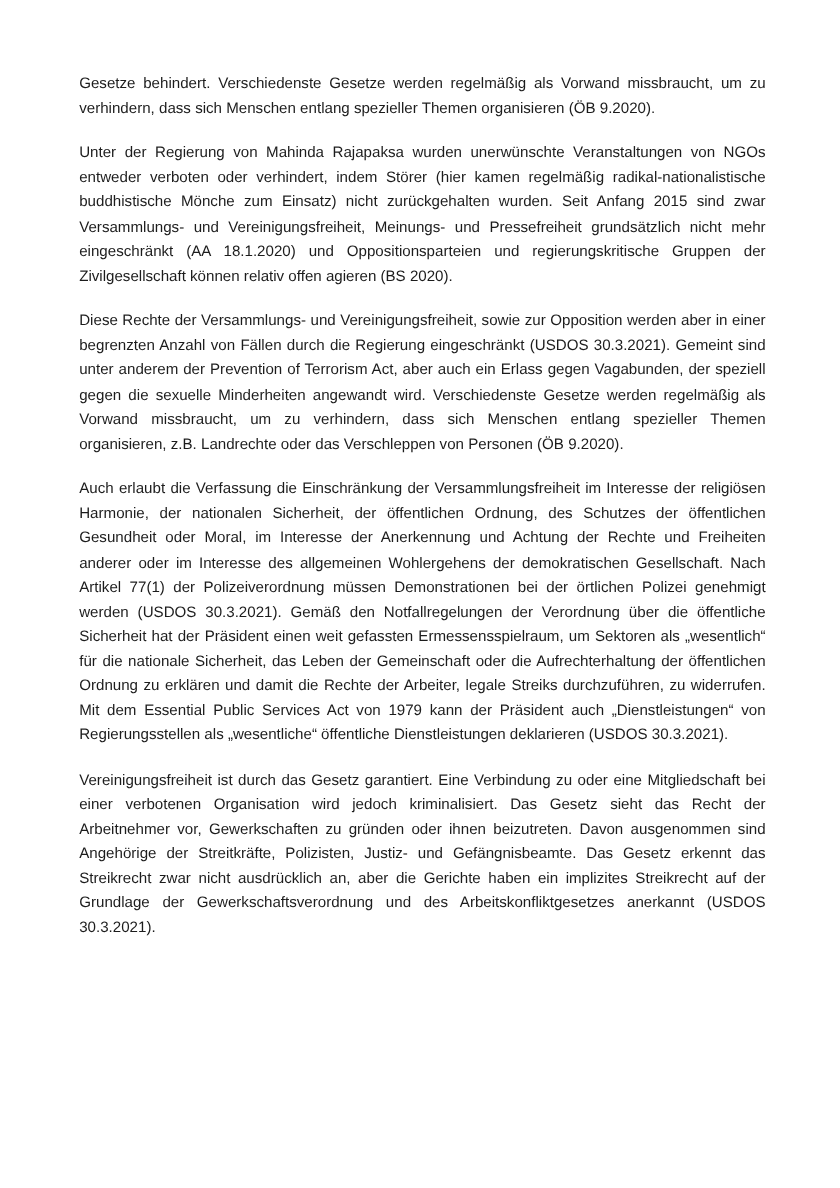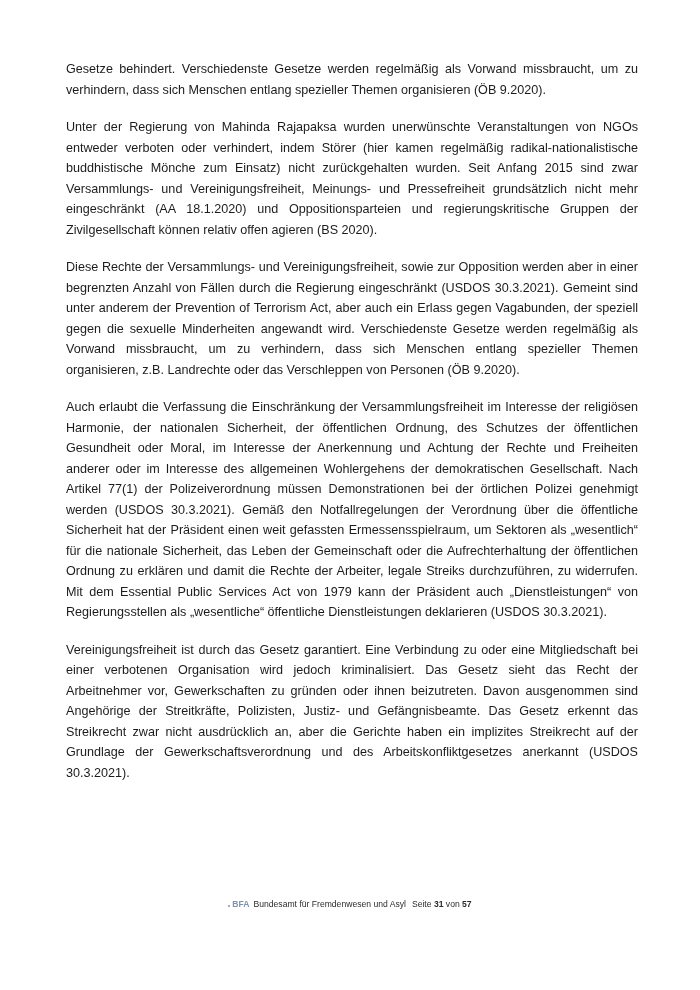--- a/index.html
+++ b/index.html
@@ -70,17 +70,14 @@
 <div class="page">
 
   <div class="content">
     <p>Gesetze behindert. Verschiedenste Gesetze werden regelmäßig als Vorwand missbraucht, um zu verhindern, dass sich Menschen entlang spezieller Themen organisieren (ÖB 9.2020).</p>
     <p>Unter der Regierung von Mahinda Rajapaksa wurden unerwünschte Veranstaltungen von NGOs entweder verboten oder verhindert, indem Störer (hier kamen regelmäßig radikal-nationalistische buddhistische Mönche zum Einsatz) nicht zurückgehalten wurden. Seit Anfang 2015 sind zwar Versammlungs- und Vereinigungsfreiheit, Meinungs- und Pressefreiheit grundsätzlich nicht mehr eingeschränkt (AA 18.1.2020) und Oppositionsparteien und regierungskritische Gruppen der Zivilgesellschaft können relativ offen agieren (BS 2020).</p>
     <p>Diese Rechte der Versammlungs- und Vereinigungsfreiheit, sowie zur Opposition werden aber in einer begrenzten Anzahl von Fällen durch die Regierung eingeschränkt (USDOS 30.3.2021). Gemeint sind unter anderem der Prevention of Terrorism Act, aber auch ein Erlass gegen Vagabunden, der speziell gegen die sexuelle Minderheiten angewandt wird. Verschiedenste Gesetze werden regelmäßig als Vorwand missbraucht, um zu verhindern, dass sich Menschen entlang spezieller Themen organisieren, z.B. Landrechte oder das Verschleppen von Personen (ÖB 9.2020).</p>
     <p>Auch erlaubt die Verfassung die Einschränkung der Versammlungsfreiheit im Interesse der religiösen Harmonie, der nationalen Sicherheit, der öffentlichen Ordnung, des Schutzes der öffentlichen Gesundheit oder Moral, im Interesse der Anerkennung und Achtung der Rechte und Freiheiten anderer oder im Interesse des allgemeinen Wohlergehens der demokratischen Gesellschaft. Nach Artikel 77(1) der Polizeiverordnung müssen Demonstrationen bei der örtlichen Polizei genehmigt werden (USDOS 30.3.2021). Gemäß den Notfallregelungen der Verordnung über die öffentliche Sicherheit hat der Präsident einen weit gefassten Ermessensspielraum, um Sektoren als „wesentlich“ für die nationale Sicherheit, das Leben der Gemeinschaft oder die Aufrechterhaltung der öffentlichen Ordnung zu erklären und damit die Rechte der Arbeiter, legale Streiks durchzuführen, zu widerrufen. Mit dem Essential Public Services Act von 1979 kann der Präsident auch „Dienstleistungen“ von Regierungsstellen als „wesentliche“ öffentliche Dienstleistungen deklarieren (USDOS 30.3.2021).</p>
     <p>Vereinigungsfreiheit ist durch das Gesetz garantiert. Eine Verbindung zu oder eine Mitgliedschaft bei einer verbotenen Organisation wird jedoch kriminalisiert. Das Gesetz sieht das Recht der Arbeitnehmer vor, Gewerkschaften zu gründen oder ihnen beizutreten. Davon ausgenommen sind Angehörige der Streitkräfte, Polizisten, Justiz- und Gefängnisbeamte. Das Gesetz erkennt das Streikrecht zwar nicht ausdrücklich an, aber die Gerichte haben ein implizites Streikrecht auf der Grundlage der Gewerkschaftsverordnung und des Arbeitskonfliktgesetzes anerkannt (USDOS 30.3.2021).</p>
   </div>
 
-  <div class="footer">
-    <span class="logo-mark"></span><span class="logo">BFA</span><span class="org">Bundesamt für Fremdenwesen und Asyl</span><span class="sep">Seite</span>&nbsp;<span class="bold">31</span>&nbsp;<span class="sep">von</span>&nbsp;<span class="bold">57</span>
-  </div>
 
 </div>
 
 </body></html>

